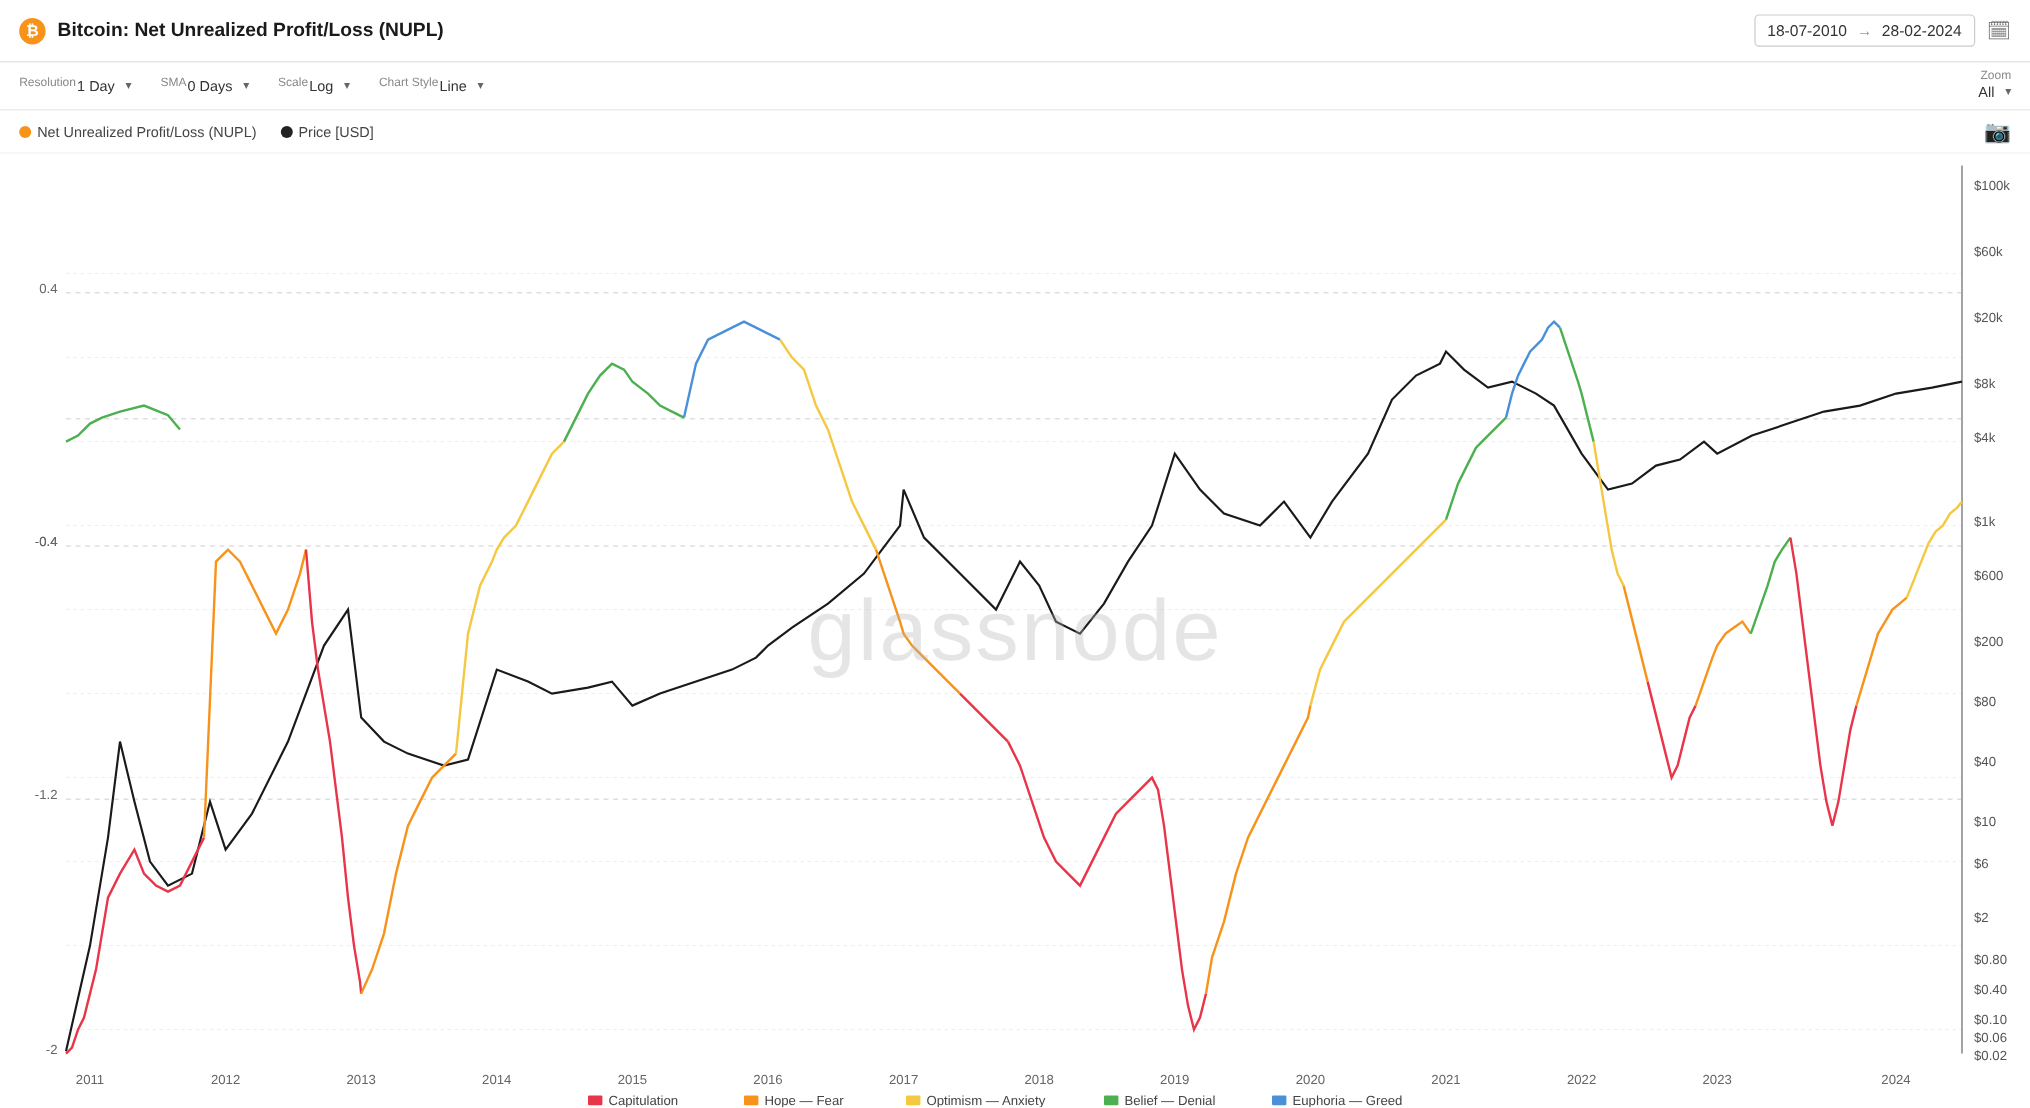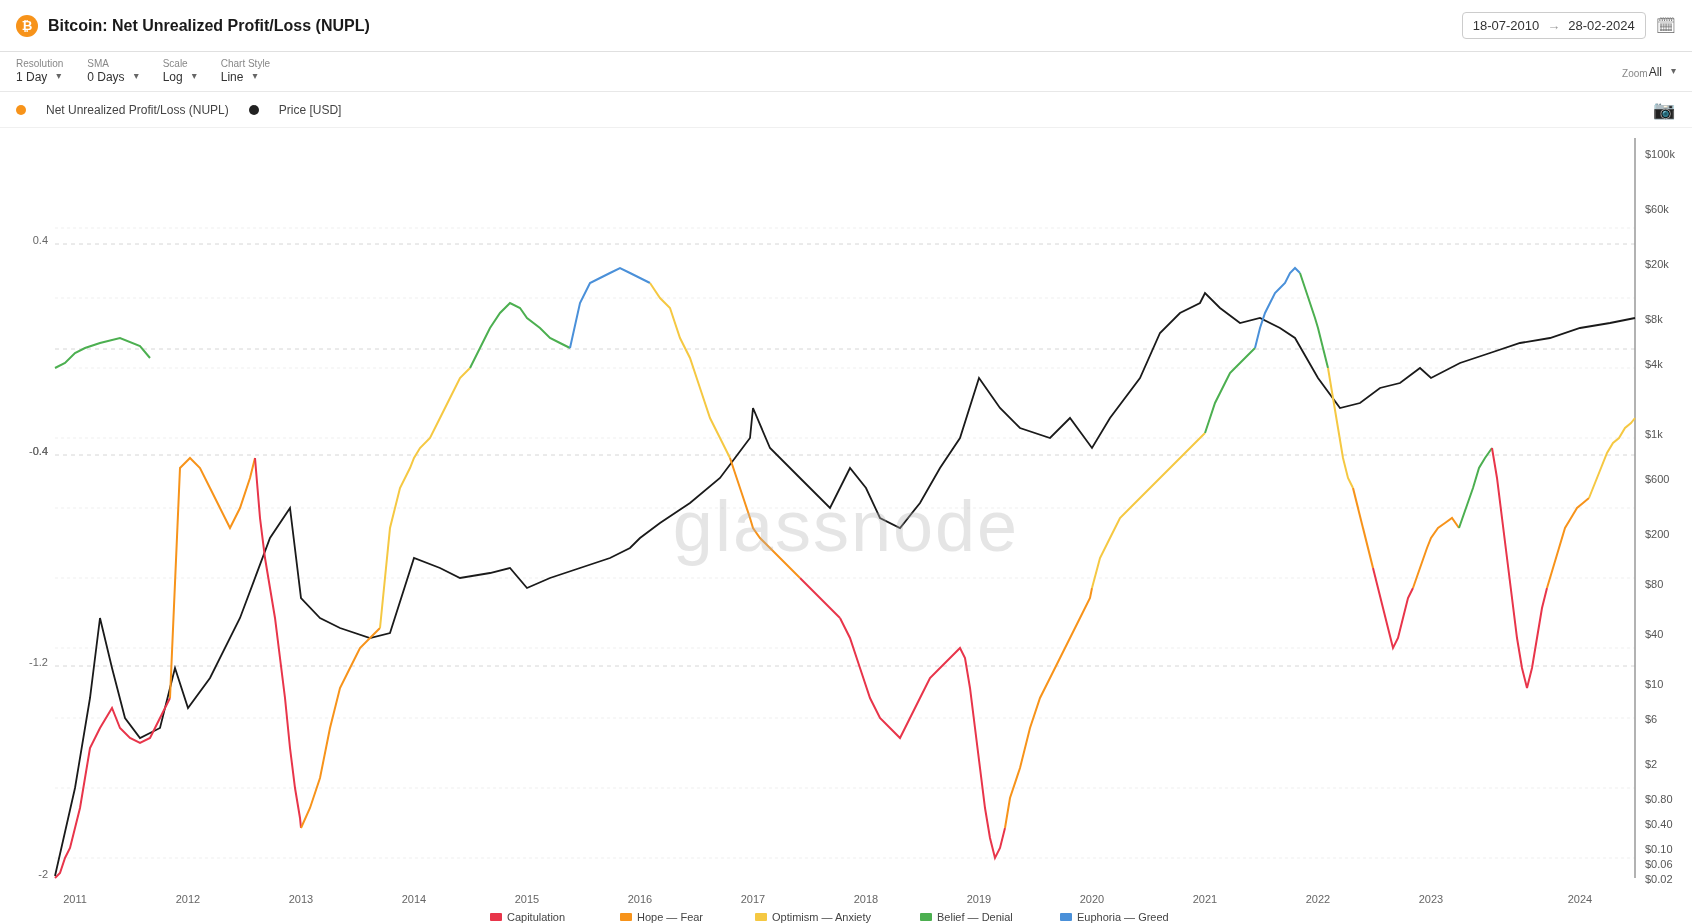--- a/index.html
+++ b/index.html
@@ -69,21 +69,21 @@
     .toolbar {
       display: flex;
       align-items: center;
       padding: 6px 16px;
       border-bottom: 1px solid #e8e8e8;
       gap: 24px;
       height: 40px;
     }
     .toolbar-group {
       display: flex;
-      flex-direction: column;
+      flex-direction: row;
       gap: 1px;
     }
     .toolbar-label {
       font-size: 10px;
       color: #888;
       line-height: 1;
     }
     .toolbar-select {
       display: flex;
       gap: 9px;
@@ -94,36 +94,36 @@
     }
     .toolbar-select .chevron {
       color: #666;
       font-size: 10px;
     }
     .toolbar-spacer {
       flex: 1;
     }
     .zoom-group {
       display: flex;
-      flex-direction: row;
+      flex-direction: column;
       gap: 1px;
       align-items: flex-end;
     }
     .legend-bar {
       display: flex;
       align-items: center;
       padding: 6px 16px;
       gap: 20px;
       height: 36px;
       border-bottom: 1px solid #f0f0f0;
     }
     .legend-item {
       display: flex;
       align-items: center;
-      gap: 20px;
+      gap: 5px;
       font-size: 12px;
       color: #444;
     }
     .legend-dot {
       width: 10px;
       height: 10px;
       border-radius: 50%;
     }
     .legend-dot-orange { background: #f7931a; }
     .legend-dot-black { background: #222; }

